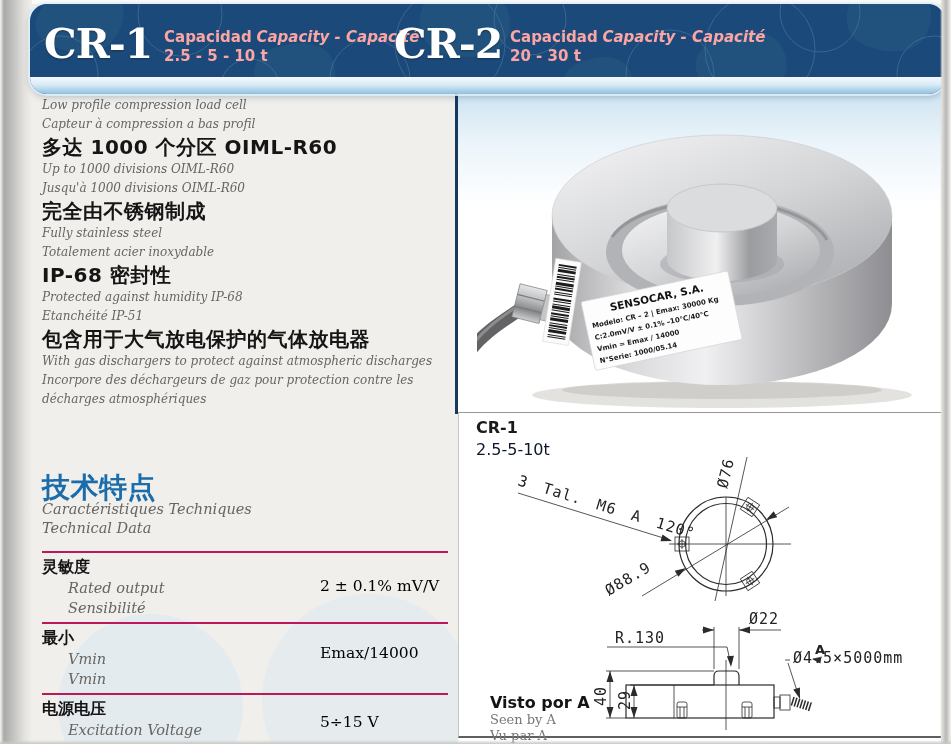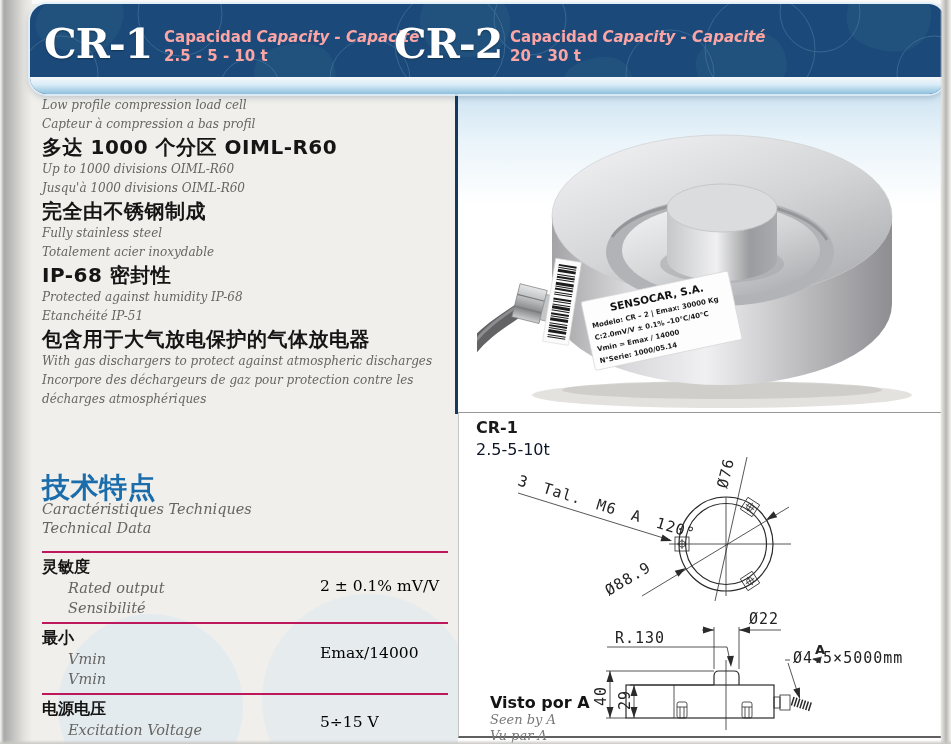--- a/index.html
+++ b/index.html
@@ -59,21 +59,21 @@
   .divider{position:absolute;left:455px;top:88px;width:3px;height:326px;background:#16395f;z-index:3;}
 
   .photo-svg{position:absolute;left:477px;top:112px;z-index:2;}
 
   .drawing{position:absolute;left:458px;top:412px;width:483px;height:326px;background:#fff;z-index:2;
     border-top:1px solid #979797;border-bottom:2px solid #5f5f5f;border-left:1px solid #c6c6c4;box-sizing:border-box;}
   .dw-model{position:absolute;left:17px;top:5px;font-weight:bold;font-size:16px;color:#1a1a1a;}
   .dw-range{position:absolute;left:17px;top:27px;font-size:16px;color:#0f172a;}
   .dw-visto{position:absolute;left:31px;top:250px;margin-top:30px;}
   .dw-visto .v1{font-weight:bold;font-size:16px;color:#141414;line-height:19px;}
-  .dw-visto .v2{font-family:"DejaVu Serif",serif;font-style:italic;font-size:13px;line-height:16px;color:#777;}
+  .dw-visto .v2{font-family:"DejaVu Serif",serif;font-size:13px;line-height:16px;color:#777;}
   .dw-svg{position:absolute;left:0;top:0;}
 
   
   .ln{stroke:#2b2b2b;stroke-width:1.2;fill:none;}
   .tn{stroke:#2b2b2b;stroke-width:.8;fill:none;}
   .dim{font-family:"DejaVu Sans Mono",monospace;font-size:15px;fill:#222;letter-spacing:1px;}
   .arr{fill:#2b2b2b;stroke:none;}
 </style>
 </head>
 <body>

